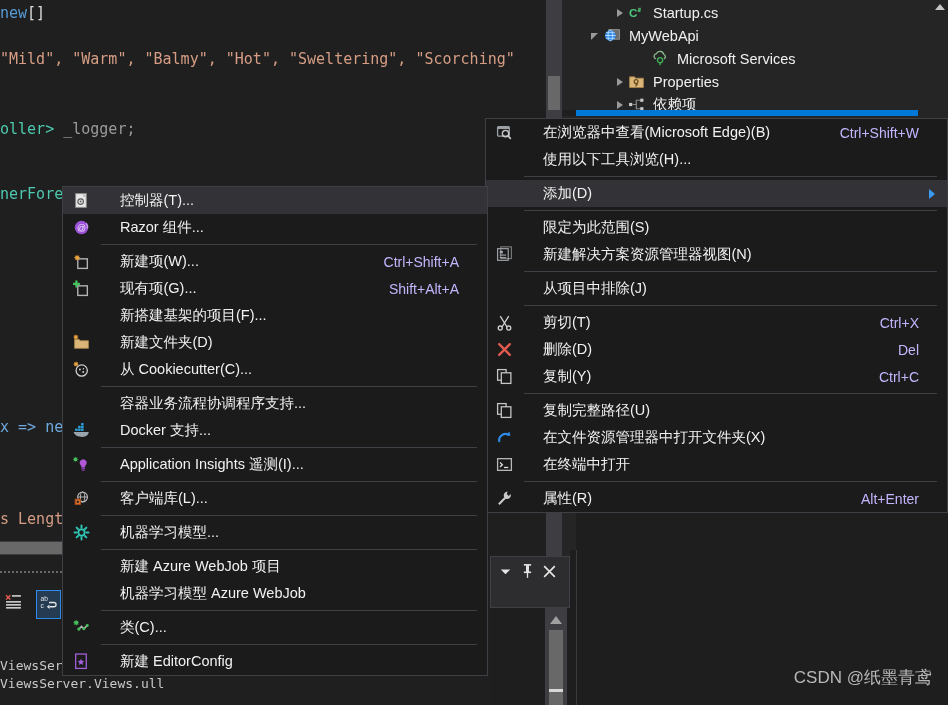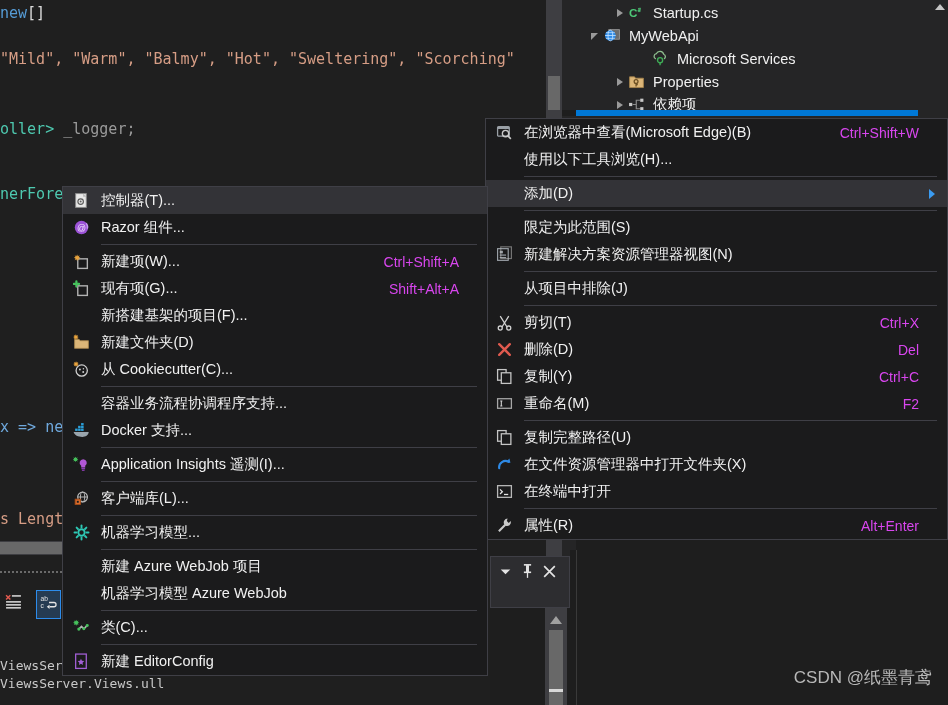--- a/index.html
+++ b/index.html
@@ -119,28 +119,28 @@
     border: 1px solid #3f3f46;
     font-size: 14.5px;
     color: #f1f1f1;
     z-index: 40;
   }
   .menu.right-menu { left: 485px; top: 118px; width: 463px; }
   .menu.left-menu  { left: 62px;  top: 186px; width: 426px; }
 
   .mi {
     position: relative; display: flex; align-items: center;
-    height: 27px; padding-left: 0; cursor: default;
+    height: 27px; padding-left: 0; cursor: default; gap: 19px;
   }
   .mi.hl { background: #333337; outline: none; }
   .mi .mi-ico {
     width: 38px; flex: 0 0 38px; height: 27px; position: relative;
   }
   .mi .mi-label { flex: 1 1 auto; white-space: nowrap; }
-  .mi .mi-accel { color: #d946ef; padding-right: 28px; white-space: nowrap; font-size: 14px; }
+  .mi .mi-accel { color: #c4b5fd; padding-right: 28px; white-space: nowrap; font-size: 14px; }
   .mi .mi-arrow {
     position: absolute; right: 12px; top: 9px; width: 0; height: 0;
     border-top: 5px solid transparent; border-bottom: 5px solid transparent;
     border-left: 6px solid #3b9bf0;
   }
   .msep { height: 1px; background: #3f3f46; margin: 3px 10px 3px 38px; }
 
   
   .ic { position: absolute; left: 10px; top: 5px; width: 17px; height: 17px; }
 
@@ -344,30 +344,20 @@
       </div>
       <div class="mi">
         <span class="mi-ico">
           <span class="ic"><svg width="17" height="17" viewBox="0 0 16 16" xmlns="http://www.w3.org/2000/svg">
               <rect x="1.5" y="1.5" width="8" height="10" fill="none" stroke="#c6c6c6" stroke-width="1.2"></rect>
               <rect x="5" y="4.5" width="9" height="10" fill="#1b1b1c" stroke="#c6c6c6" stroke-width="1.2"></rect>
             </svg></span>
         </span>
         <span class="mi-label">复制(Y)</span>
         <span class="mi-accel">Ctrl+C</span>
-      </div>
-      <div class="mi">
-        <span class="mi-ico">
-          <span class="ic"><svg width="17" height="17" viewBox="0 0 16 16" xmlns="http://www.w3.org/2000/svg">
-              <rect x="1.5" y="3.5" width="13" height="9" fill="none" stroke="#a7a7a7" stroke-width="1.2"></rect>
-              <path d="M5 5.6 L5 10.4 M4 5.6 L6 5.6 M4 10.4 L6 10.4" stroke="#d6d6d6" stroke-width="1"></path>
-            </svg></span>
-        </span>
-        <span class="mi-label">重命名(M)</span>
-        <span class="mi-accel">F2</span>
       </div>
       <div class="msep"></div>
       <div class="mi">
         <span class="mi-ico">
           <span class="ic"><svg width="17" height="17" viewBox="0 0 16 16" xmlns="http://www.w3.org/2000/svg">
               <rect x="1.5" y="1.5" width="8" height="10" fill="none" stroke="#c6c6c6" stroke-width="1.2"></rect>
               <rect x="5" y="4.5" width="9" height="10" fill="#1b1b1c" stroke="#c6c6c6" stroke-width="1.2"></rect>
             </svg></span>
         </span>
         <span class="mi-label">复制完整路径(U)</span>

